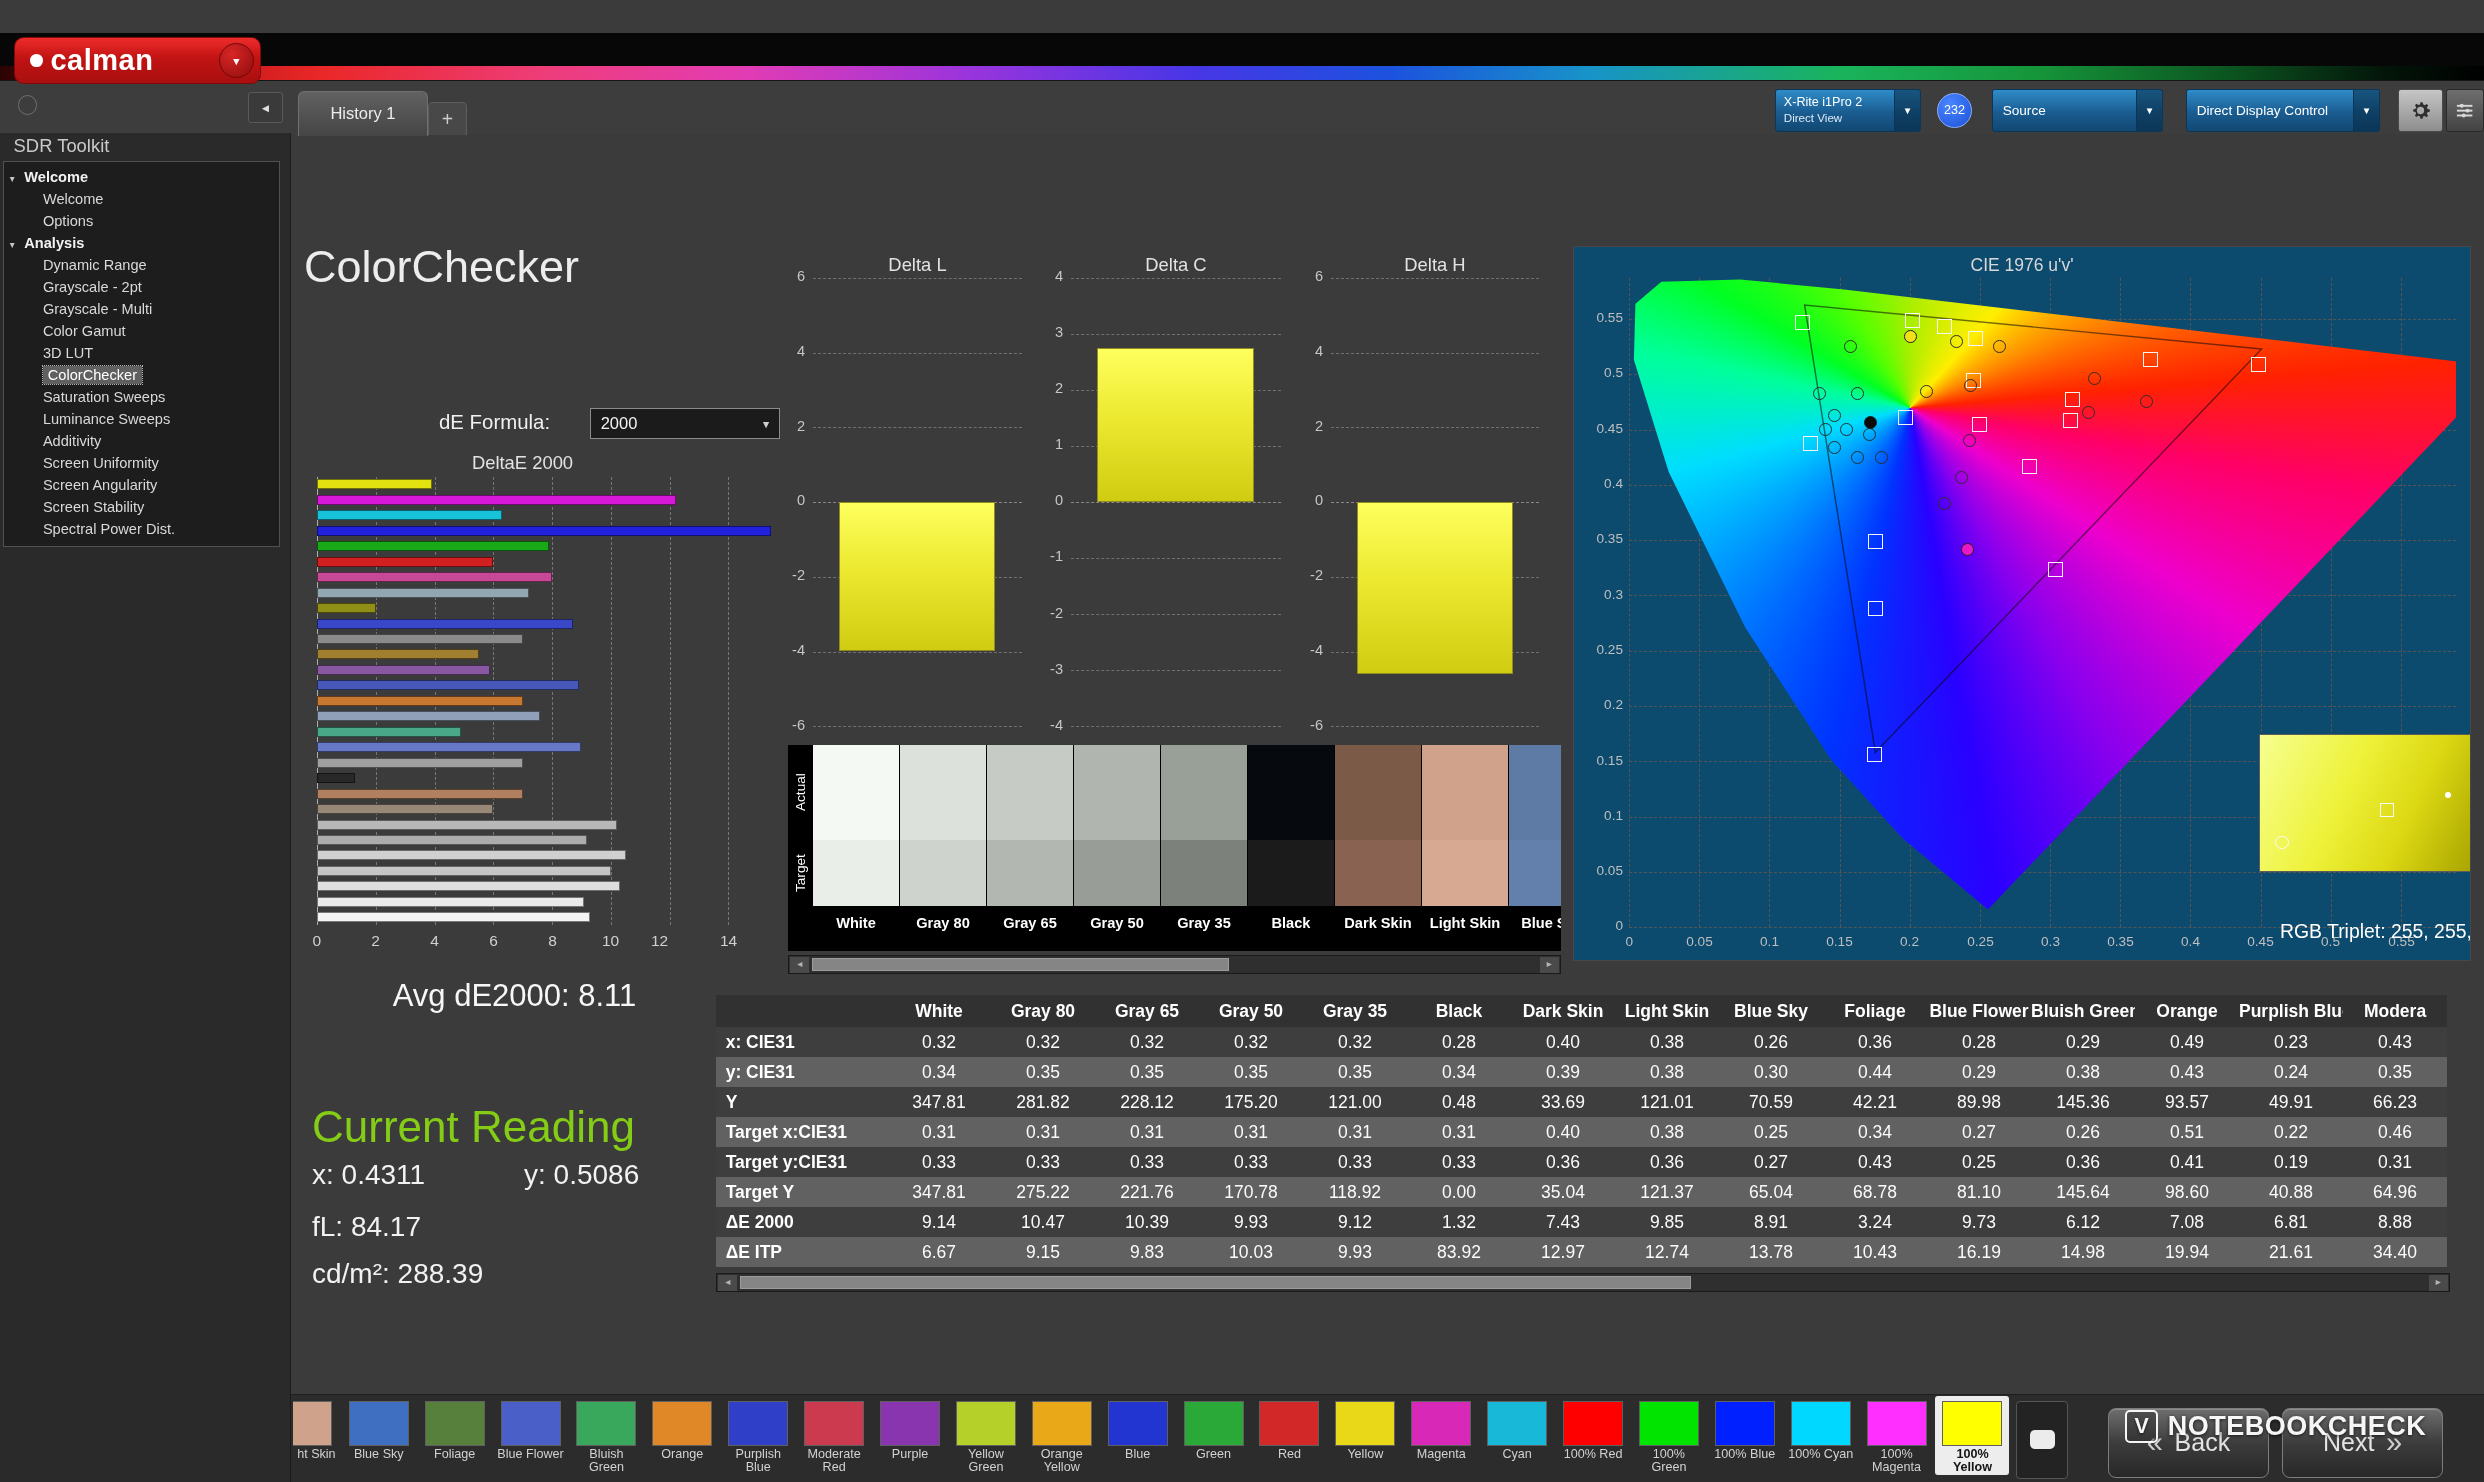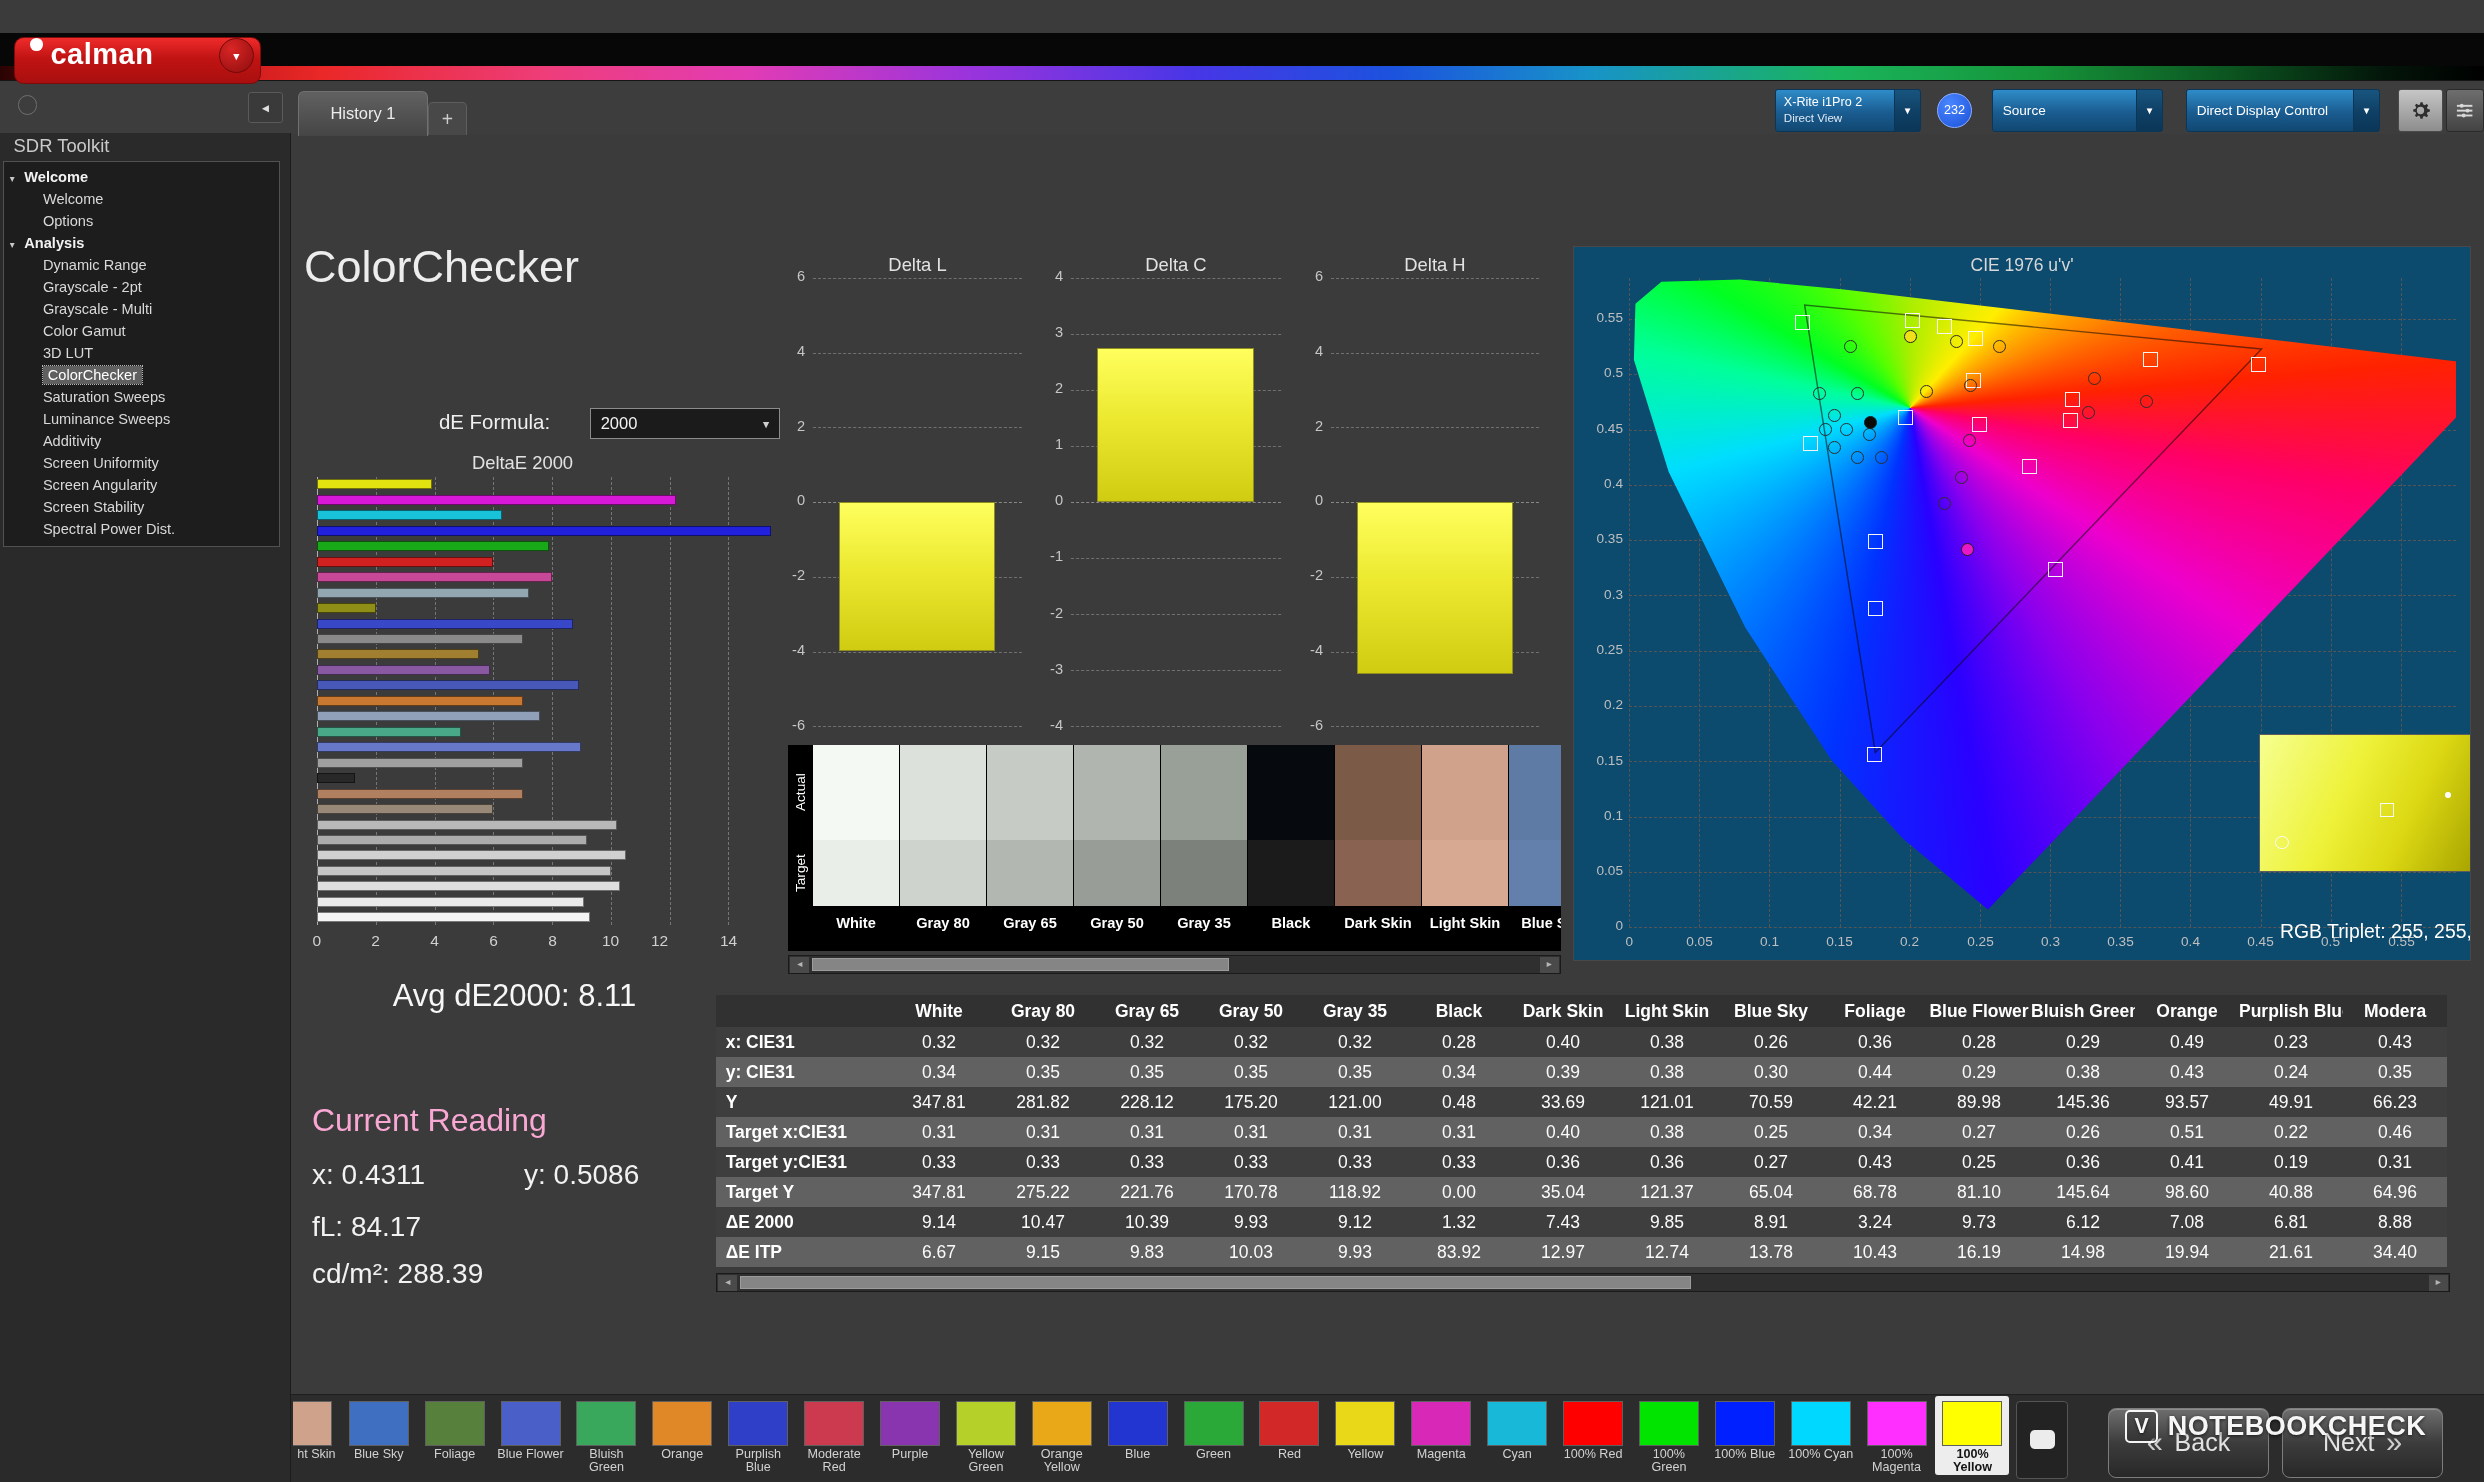--- a/index.html
+++ b/index.html
@@ -11,21 +11,21 @@
   #title-icon{width:11.6px;height:11.6px;background:#d42a2a;transform:rotate(45deg);margin-left:13.6px;box-shadow:0 0 6.8px #ff4040}
   #title-text{color:#00c93a;font-size:14.6px;margin-left:15.5px;white-space:pre}
   #win-controls{margin-left:auto;display:flex;gap:39px;margin-right:19.4px;color:#d2d2d2;font-size:15.5px}
   .winbtn{width:25px;text-align:center}
 
   
   #logostrip{position:absolute;left:0;top:33px;width:2484px;height:47px;background:#070707}
   #rainbow{position:absolute;left:0;top:66px;width:2484px;height:13.6px;
     background:linear-gradient(90deg,#2a0303 0%,#b81414 7%,#ea2828 13%,#ee3d7a 22%,#e23cb4 30%,#9a34dc 39%,#4836e6 48%,#1c52de 56%,#1893c8 64%,#1ab45c 74%,#16953a 82%,#0b521f 90%,#031509 96%,#000 100%)}
   #logo{position:absolute;left:13.6px;top:37px;width:245px;height:45px;border-radius:9.7px;z-index:6;
-    background:linear-gradient(180deg,#ef2b2b,#c11313 45%,#a90f0f);border:1px solid #7c0b0b;display:flex;align-items:flex-start}
+    background:linear-gradient(180deg,#ef2b2b,#c11313 45%,#a90f0f);border:1px solid #7c0b0b;display:flex;align-items:center}
   #logo-dot{width:12.6px;height:12.6px;border-radius:50%;background:#fff;margin-left:15.5px}
   #logo-text{color:#fff;font-size:29px;font-weight:bold;margin-left:7.8px;letter-spacing:0.5px}
   #logo-chev{margin-left:auto;margin-right:5.8px;width:33px;height:33px;border-radius:50%;
     background:radial-gradient(circle at 35% 30%,#d92525,#8f0d0d);border:1px solid #730909;color:#fff;font-size:10.7px;
     display:flex;align-items:center;justify-content:center}
 
   
   #tabbar{position:absolute;left:0;top:80px;width:2484px;height:53px;background:#3d3d3d;border-top:1px solid #151515}
   #tab-history{position:absolute;left:298px;top:9.7px;width:128px;height:44px;
     background:linear-gradient(180deg,#616161,#454545);border:1px solid #707070;border-bottom:none;border-radius:5.8px 5.8px 0 0;
@@ -77,21 +77,21 @@
   #de-title{position:absolute;left:317px;top:452px;width:411px;text-align:center;font-size:18.4px;color:#e2e2e2}
   #de-plot{position:absolute;left:317px;top:477px;width:411px;height:448px}
   .vgrid{position:absolute;top:0;height:100%;border-left:1px dashed #8f8f8f;opacity:.7}
   .vgrid.axis{border-left:1px solid #b5b5b5;opacity:.95}
   .de-bar{position:absolute;left:0;border:1px solid rgba(0,0,0,.5);box-sizing:border-box}
   #de-xlabels{position:absolute;left:317px;top:932px;width:417px;height:21.3px}
   .xlab{position:absolute;width:29px;text-align:center;font-size:15.5px;color:#d0d0d0}
 
   #avg-line{position:absolute;left:301px;top:978px;width:427px;text-align:center;font-size:31px;color:#f7f7f7}
   #max-line{position:absolute;left:301px;top:1032px;width:456px;text-align:center;font-size:31px;color:#f7f7f7}
-  #cr-head{position:absolute;left:312px;top:1102px;font-size:32px;color:#f9a8d4}
+  #cr-head{position:absolute;left:312px;top:1102px;font-size:44px;color:#84cc16}
   #cr-x{position:absolute;left:312px;top:1159px;font-size:28px;color:#f2f2f2}
   #cr-y{position:absolute;left:524px;top:1159px;font-size:28px;color:#f2f2f2}
   #cr-fl{position:absolute;left:312px;top:1211px;font-size:28px;color:#f2f2f2}
   #cr-cd{position:absolute;left:312px;top:1258px;font-size:28px;color:#f2f2f2}
 
   
   .vc-title{position:absolute;top:254px;text-align:center;font-size:18.4px;color:#e2e2e2}
   #dl-title{left:813px;width:209px} #dc-title{left:1071px;width:210px} #dh-title{left:1331px;width:208px}
   .vc-plot{position:absolute;top:278px;height:448px}
   #dl-plot{left:813px;width:209px} #dc-plot{left:1071px;width:210px} #dh-plot{left:1331px;width:208px}

